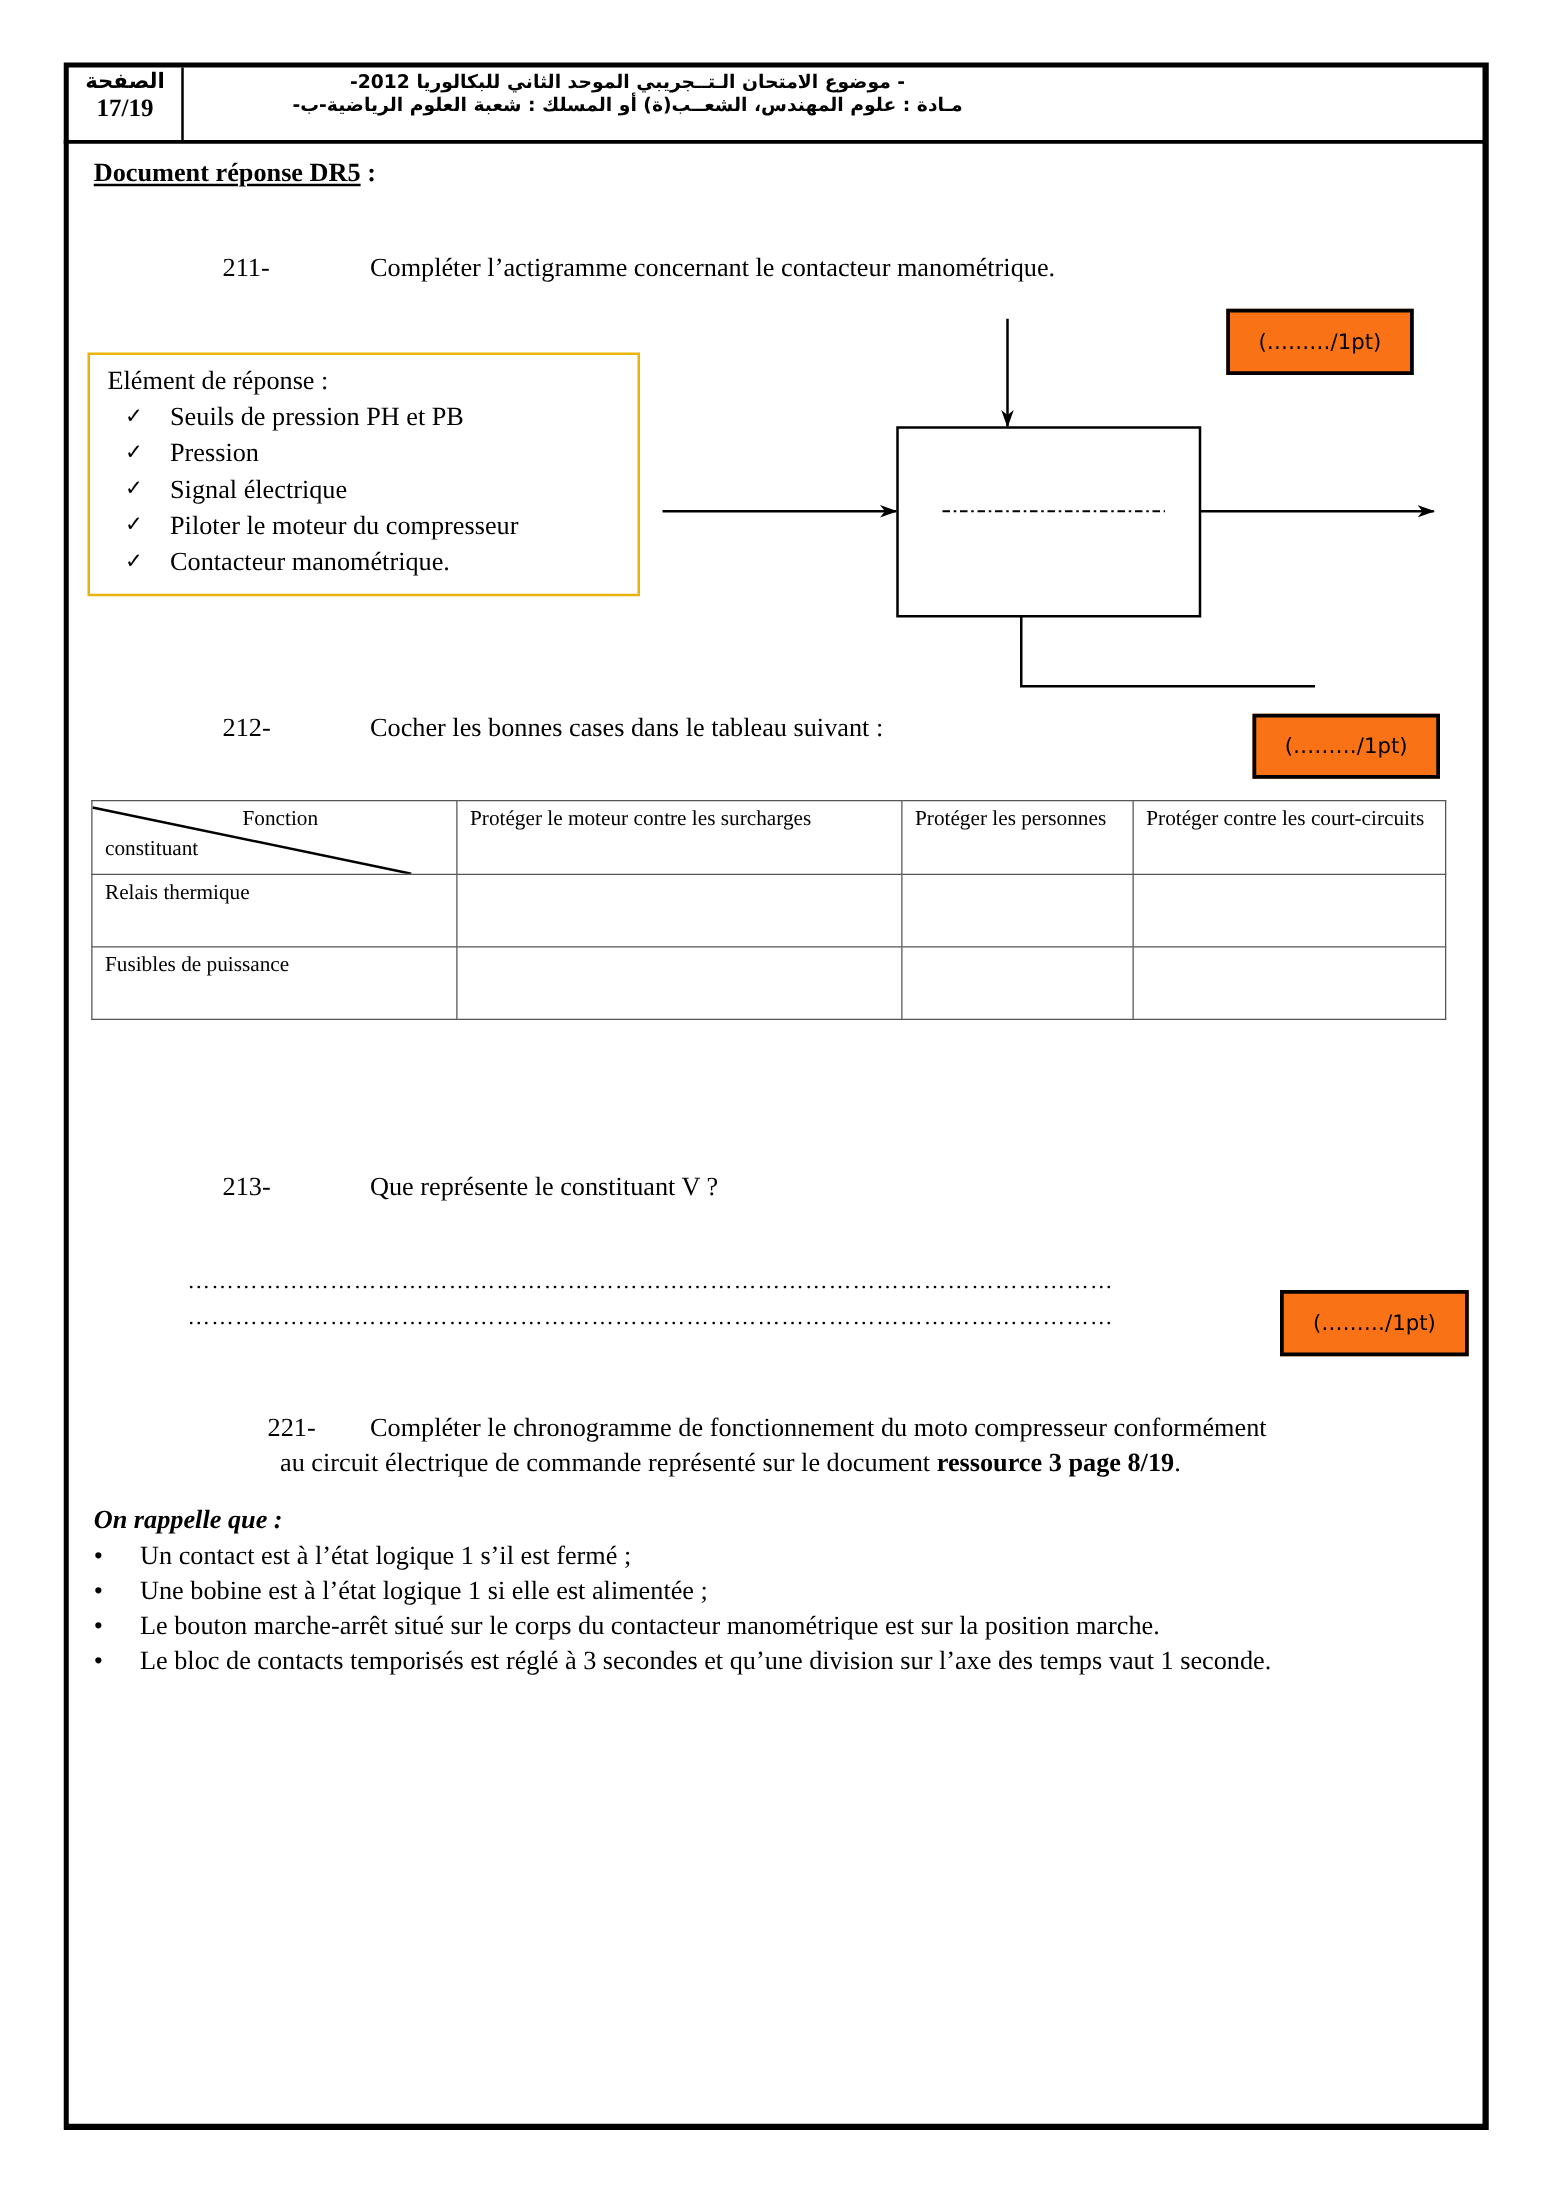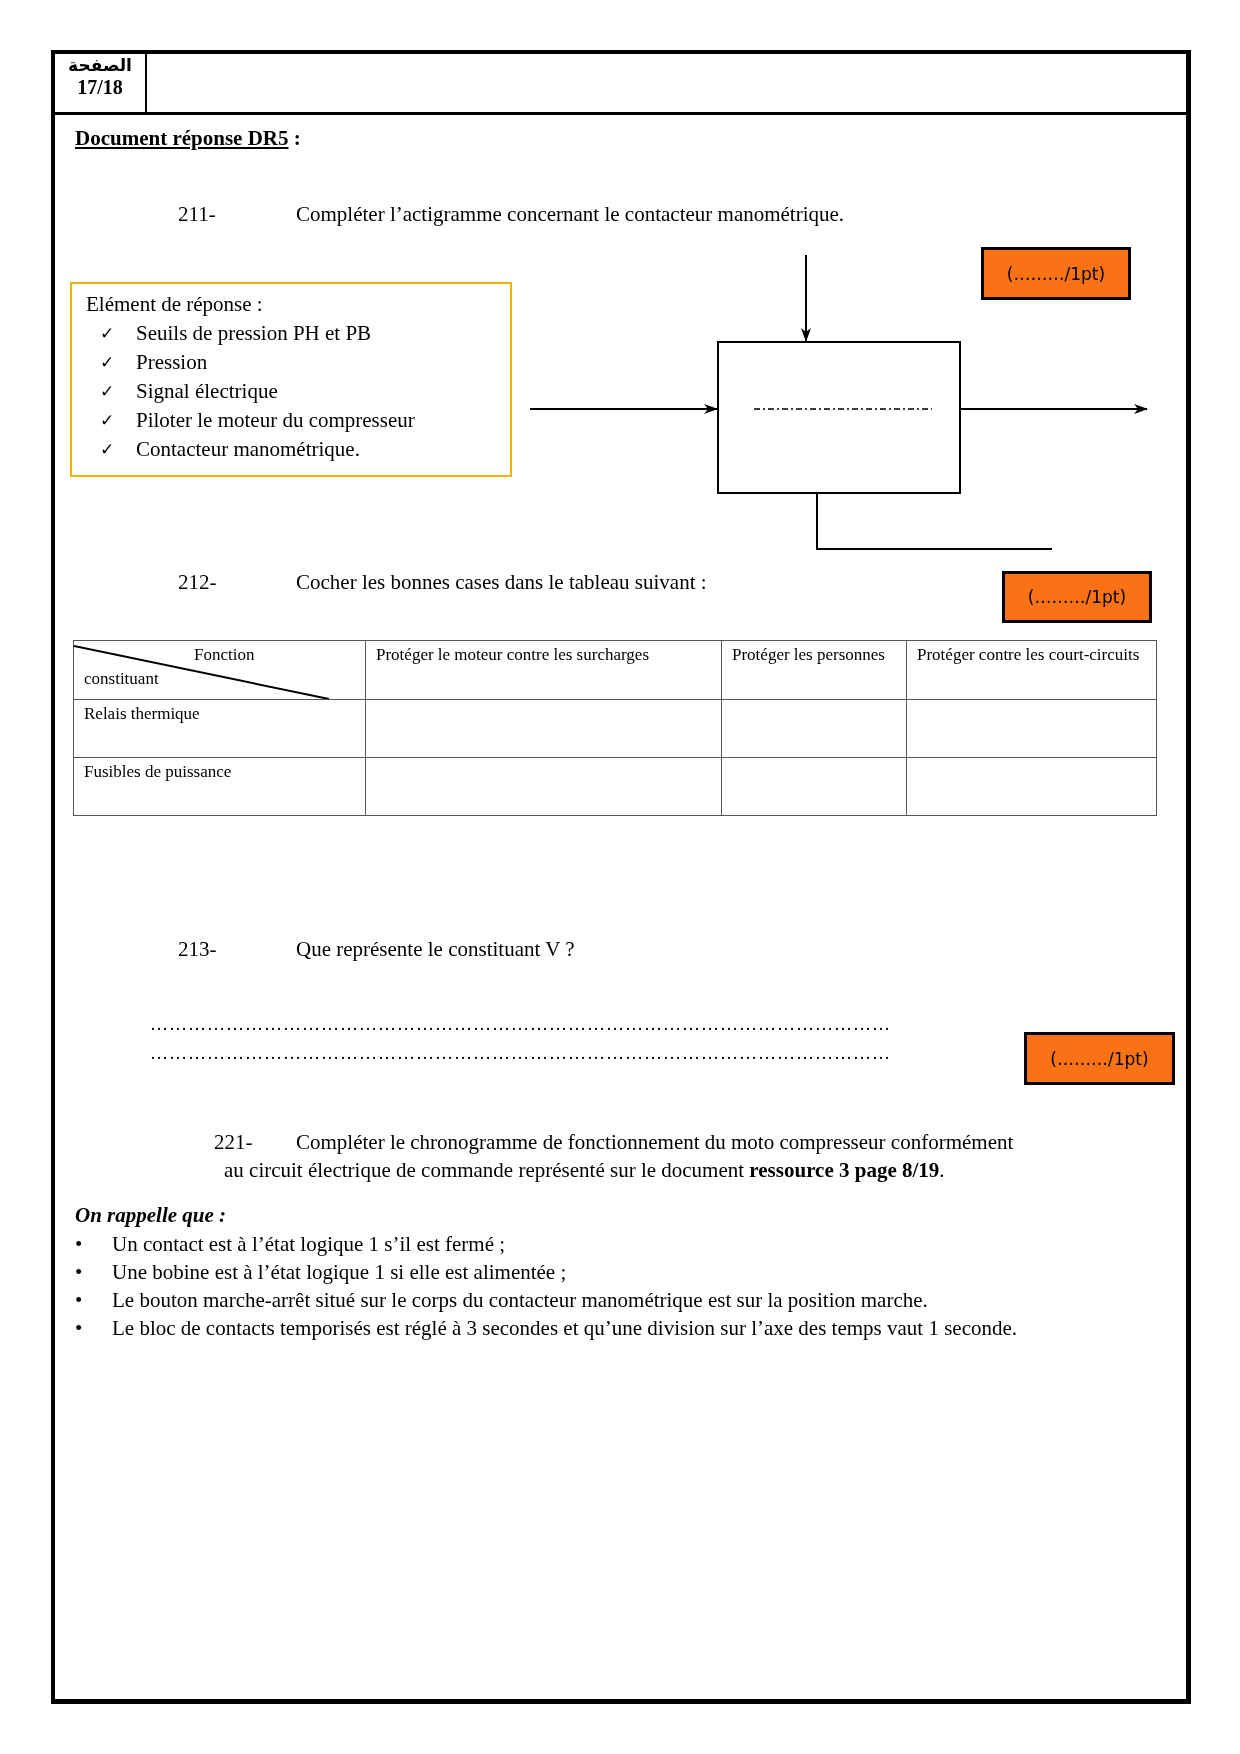--- a/index.html
+++ b/index.html
@@ -40,21 +40,25 @@
   .recall li .b { position: absolute; left: 0; top: 0; }
 </style>
 </head>
 <body>
 
 <div class="abs frame"></div>
 
 <div class="abs hdr">
   <div class="hdr-page">
     <div>الصفحة</div>
-    <div class="num">17/18</div>
+    <div class="num">17/19</div>
+  </div>
+  <div class="hdr-title">
+    <div>- موضوع الامتحان الـتــجريبي الموحد الثاني للبكالوريا  2012-</div>
+    <div>مـادة : علوم المهندس، الشعــب(ة) أو المسلك : شعبة العلوم الرياضية-ب-</div>
   </div>
 </div>
 
 <div class="abs doc-title"><span class="u">Document réponse DR5</span><span> :</span></div>
 
 <div class="abs qnum" style="left:178px; top:202px;">211-</div>
 <div class="abs q" style="left:296px; top:202px;">Compléter l’actigramme concernant le contacteur manométrique.</div>
 <div class="abs pts" style="left:981px; top:247px; width:150px; height:53px;">(………/1pt)</div>
 
 <div class="abs elem-box">

